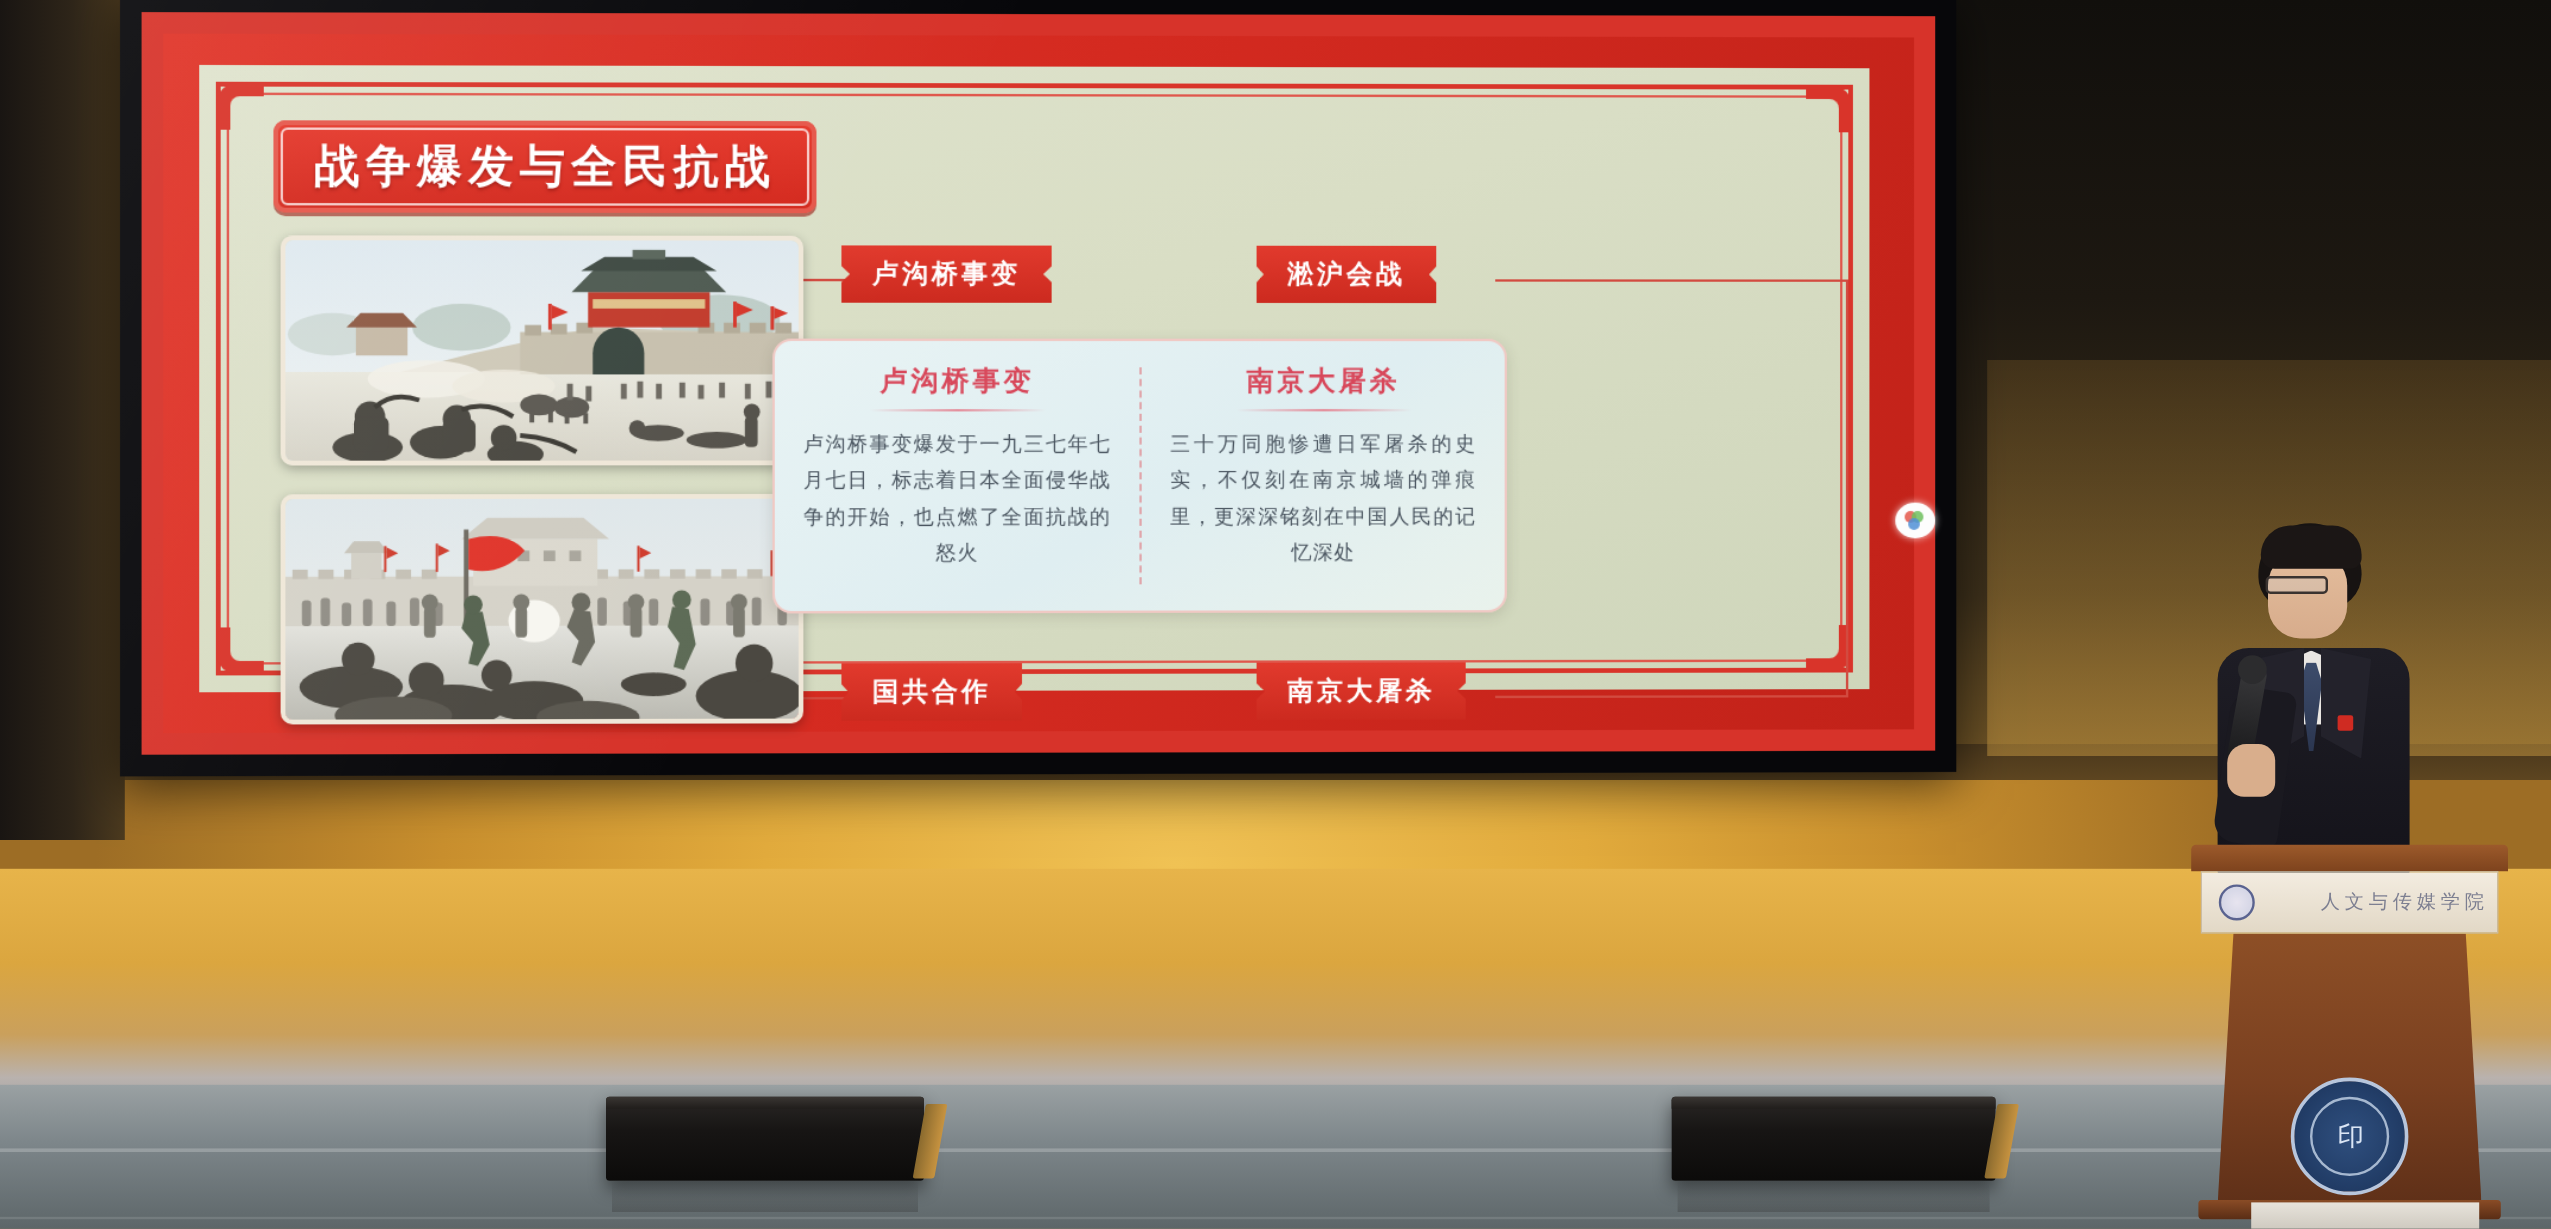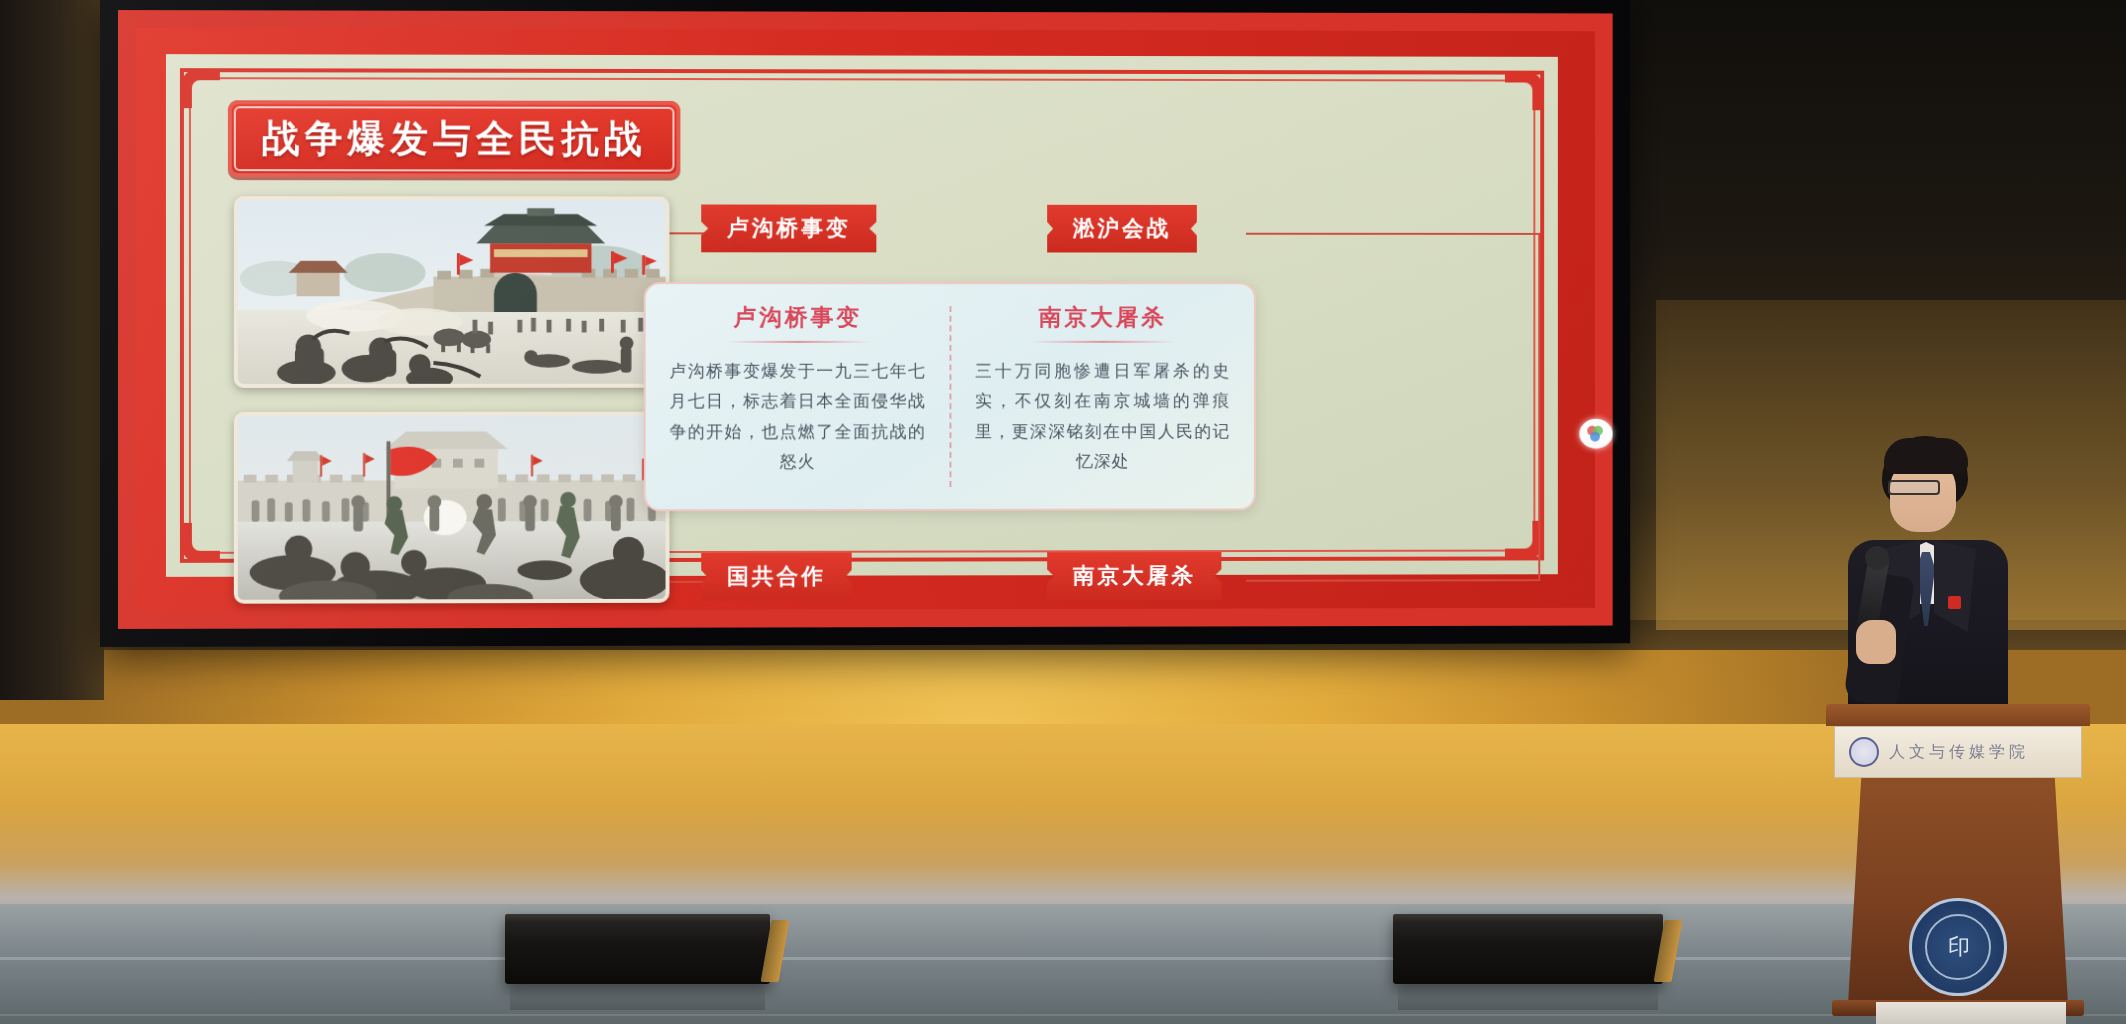--- a/index.html
+++ b/index.html
@@ -424,20 +424,21 @@
     flex: 0 0 auto;
   }
   .podium-seal-text {
     font-family: "DejaVu Serif", "Liberation Serif", serif;
     font-size: 16px;
     letter-spacing: 4px;
     color: #6a6e86;
     opacity: 0.85;
     white-space: nowrap;
     overflow: hidden;
+    margin-left: 45px;
   }
   .podium-body {
     position: absolute; left: 22px; top: 74px;
     width: 220px; height: 226px;
     background: linear-gradient(180deg, #8d4f26 0%, #7a4020 55%, #5f3018 100%);
     clip-path: polygon(6% 0, 94% 0, 100% 100%, 0 100%);
   }
   .podium-medallion {
     position: absolute; left: 50%; top: 120px;
     transform: translateX(-50%);

